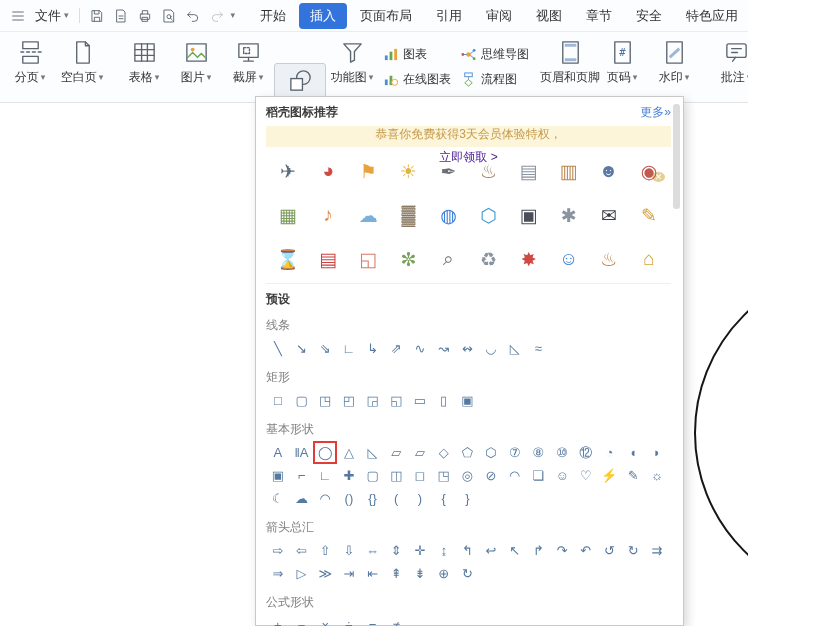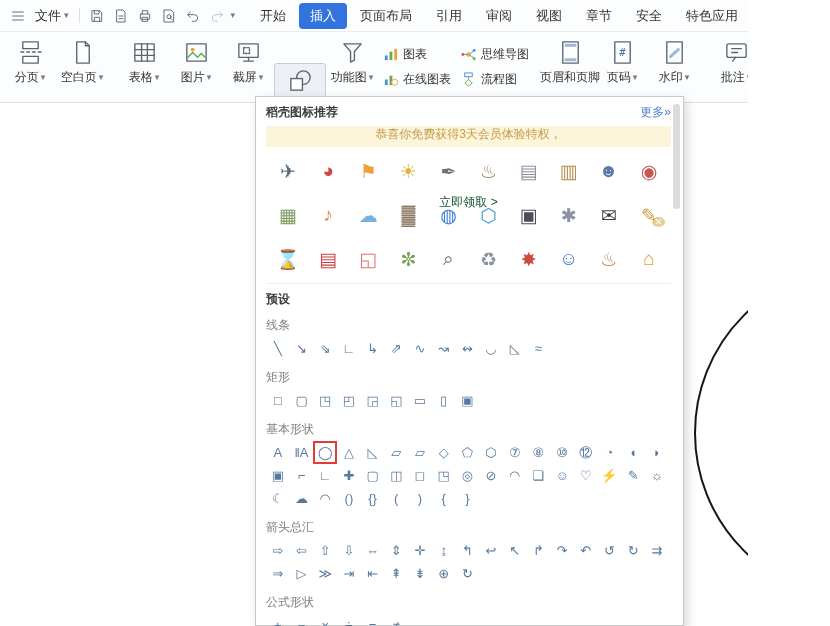--- a/index.html
+++ b/index.html
@@ -41,21 +41,21 @@
 
   
   .panel{position:absolute;left:255px;top:96px;width:429px;height:530px;background:#fff;
          border:1px solid #c9c9c9;box-shadow:3px 4px 10px rgba(0,0,0,.16);z-index:30;
          padding:5px 12px 0 10px;box-sizing:border-box;}
   .panel-head{display:flex;align-items:center;justify-content:space-between;font-size:12px;padding:2px 0 5px;}
   .ph-title{font-weight:bold;color:#3c3c3c;}
   .more{color:#4a7fd6;}
   .banner{height:21px;background:#fcf5da;display:flex;align-items:center;font-size:12px;
           color:#c49a4a;padding:0 6px;gap:6px;flex-direction:column;}
-  .blink{color:#14532d;margin-top:45px;}
+  .blink{color:#4c1d95;}
   .bclose{margin-left:auto;width:13px;height:13px;border-radius:50%;background:#e6cf92;color:#fff;
           font-size:9px;display:flex;align-items:center;justify-content:center;}
   .daoke{display:grid;grid-template-columns:repeat(10,1fr);padding:8px 2px 6px;row-gap:12px;}
   .dk{height:32px;display:flex;align-items:center;justify-content:center;font-size:19px;}
   .preset-title{font-size:12px;font-weight:bold;color:#3c3c3c;padding:7px 0 0;
                 border-top:1px solid #eee;margin-top:2px;}
   .gtitle{font-size:12px;color:#808080;padding:9px 0 3px;}
   .sgrid{display:flex;flex-wrap:wrap;}
   .shape{width:23.7px;height:23px;display:flex;align-items:center;justify-content:center;
          font-size:13px;color:#56799f;box-sizing:border-box;}

